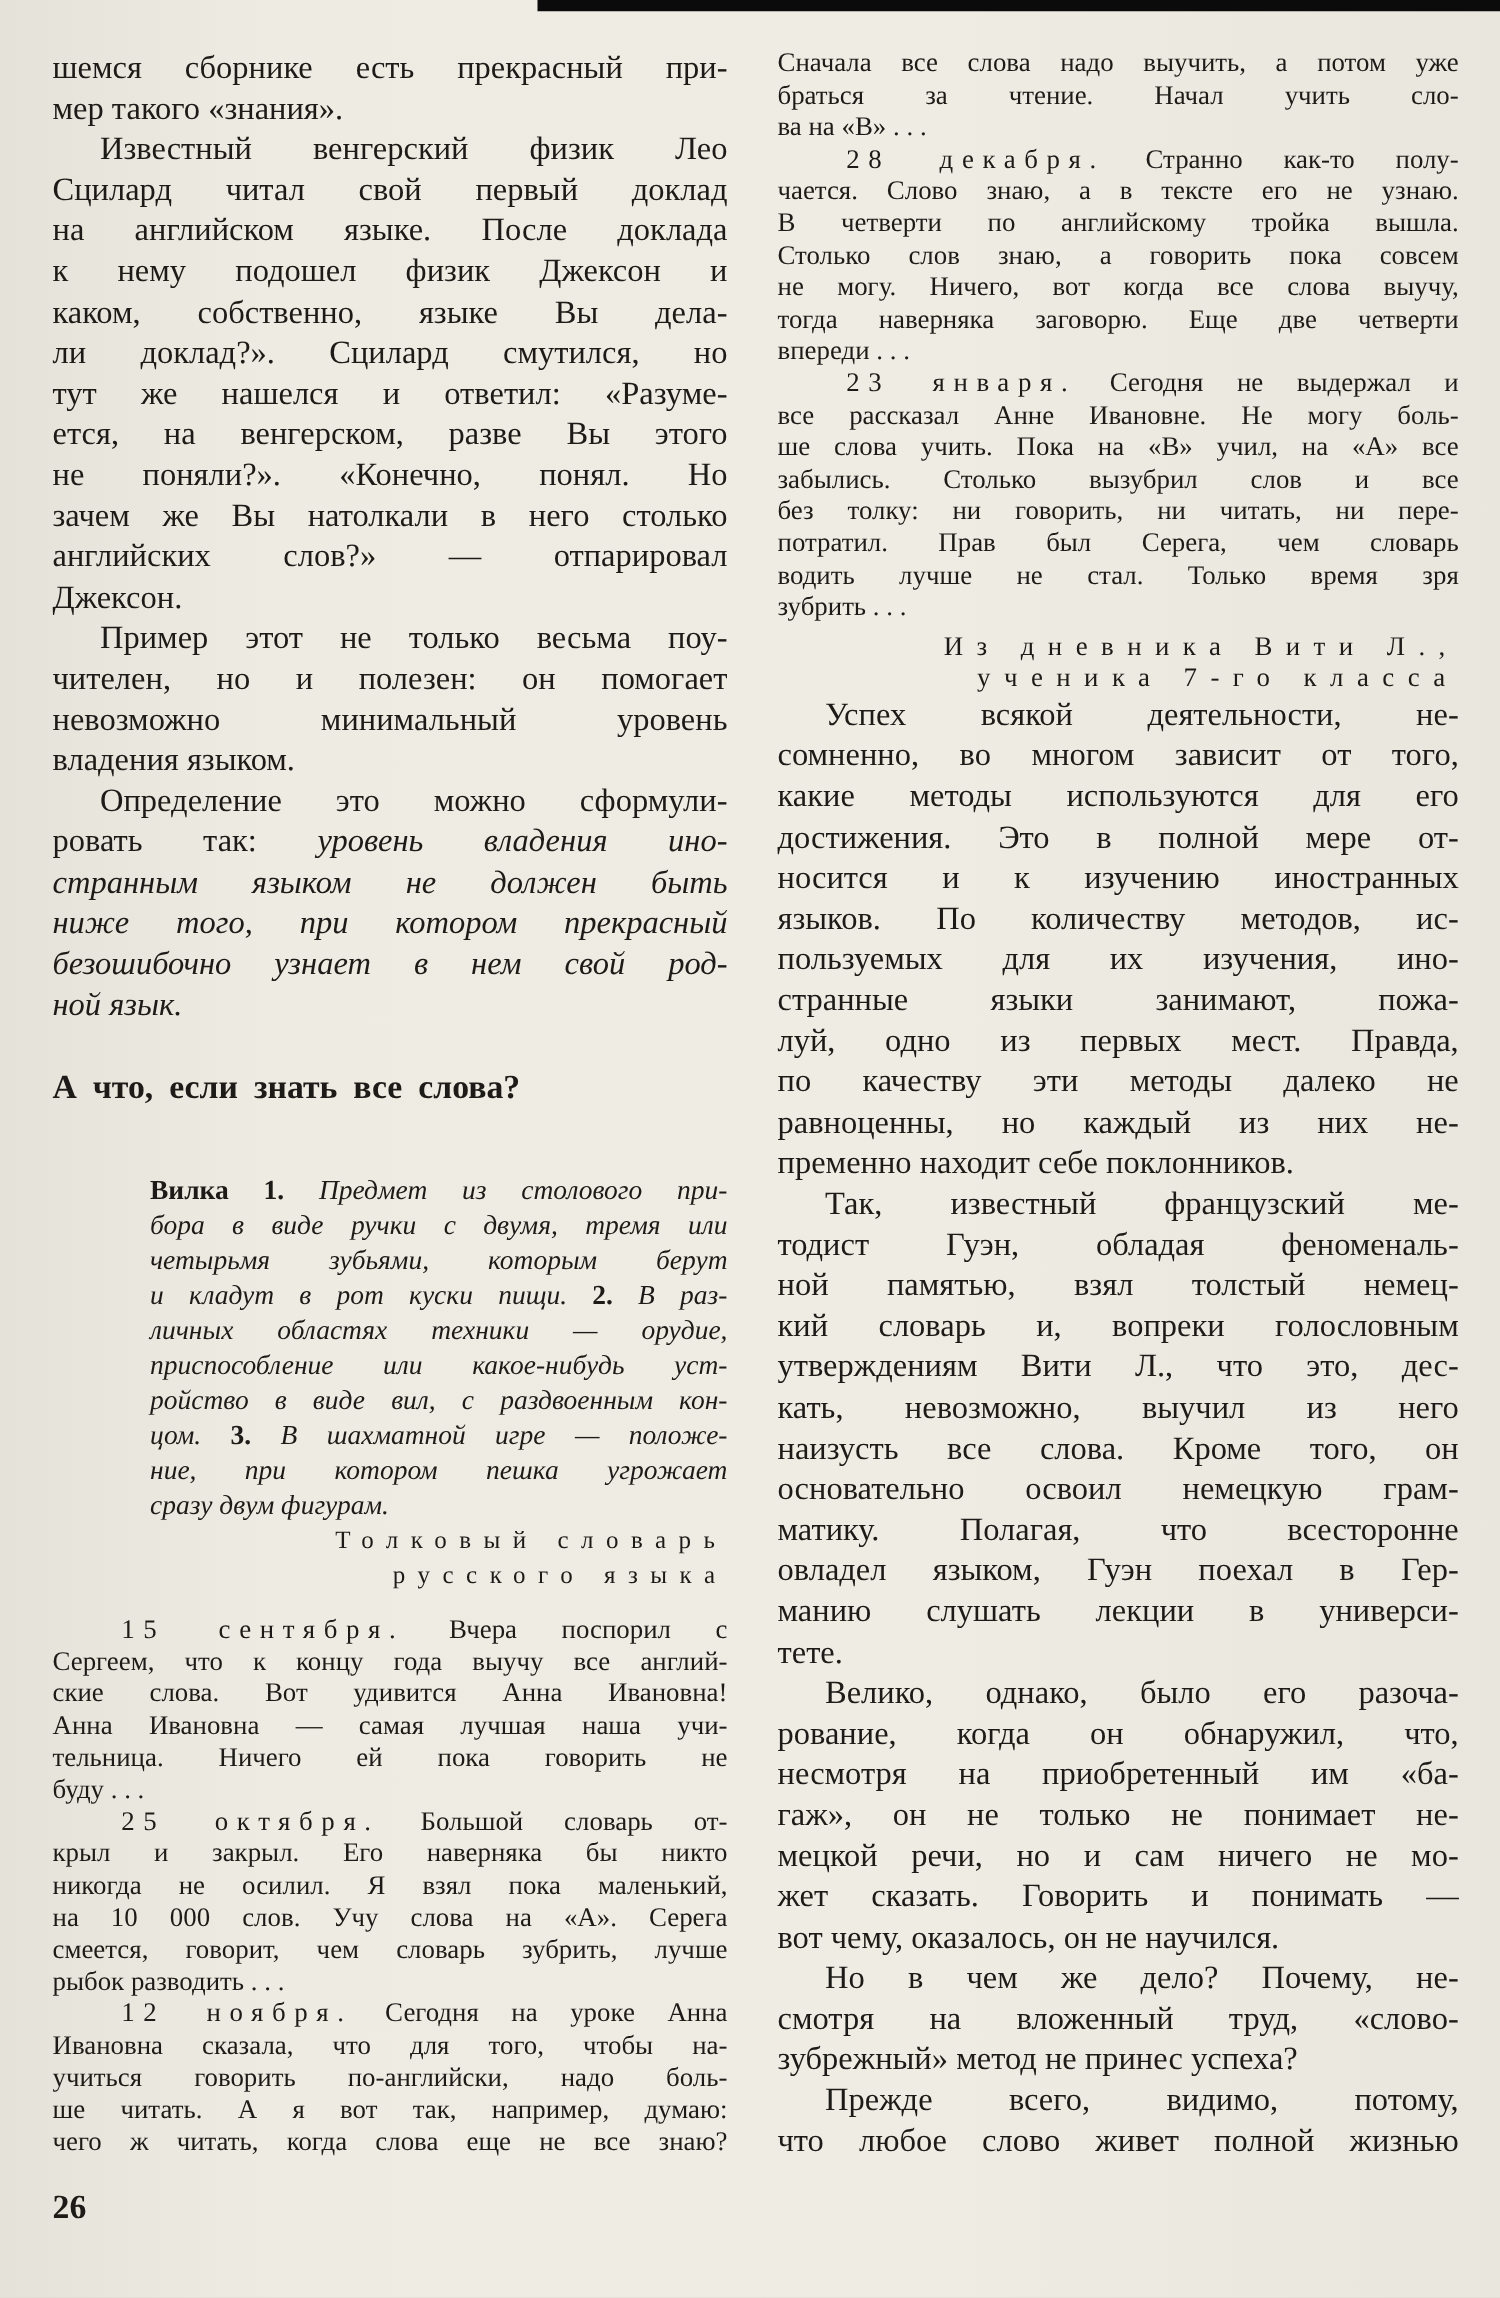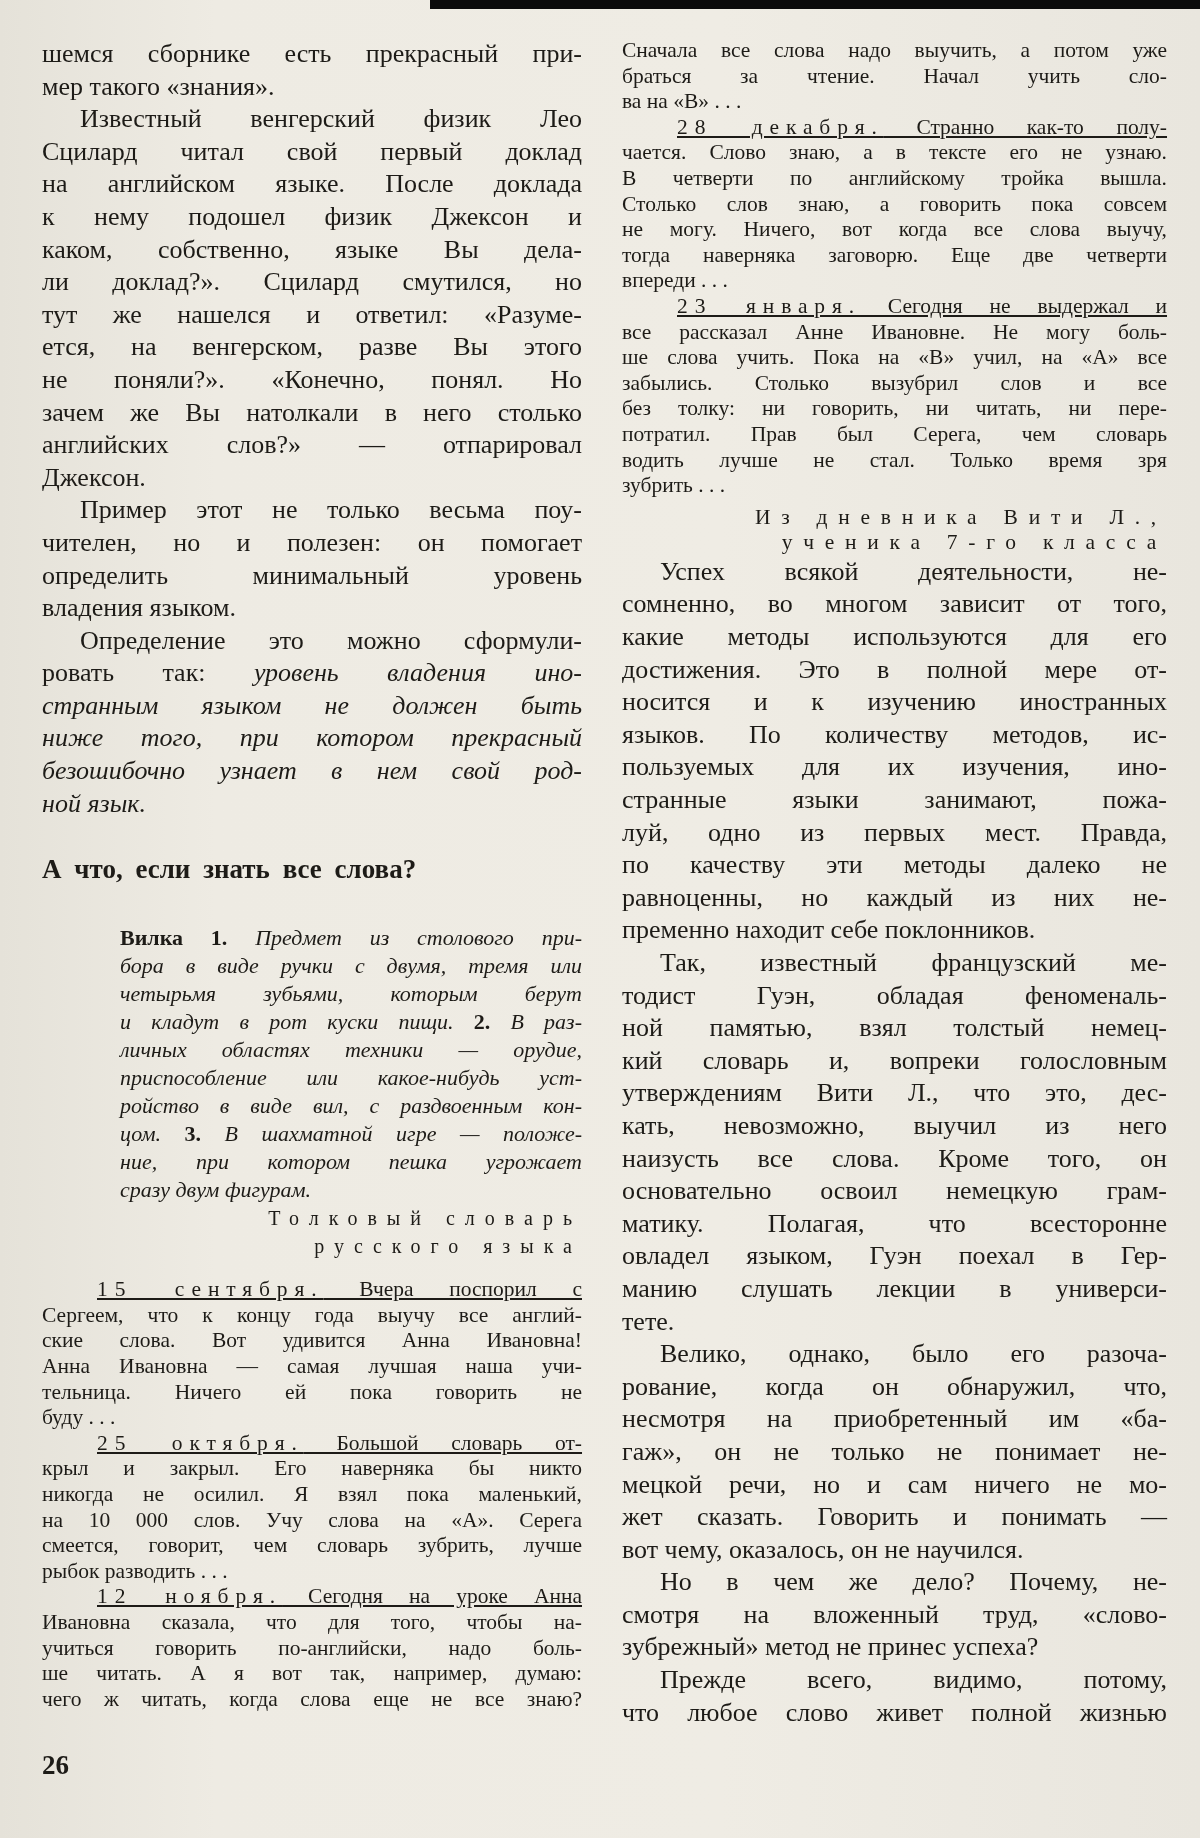--- a/index.html
+++ b/index.html
@@ -25,21 +25,21 @@
   .line{
     text-align:justify;text-align-last:justify;-moz-text-align-last:justify;
     white-space:normal;overflow:visible;
   }
   .line.end{text-align-last:left;-moz-text-align-last:left;}
 
   .main  .line{font-size:26px;line-height:32.6px;}
   .main  .line.ind{text-indent:38px;}
 
   .diary .line{font-size:21.5px;line-height:25.6px;}
-  .diary .line.ind{text-indent:55px;text-decoration:underline;}
+  .diary .line.ind{text-indent:55px;}
 
   .def{margin-left:78px;}
   .def .line{font-size:22px;line-height:28px;font-style:italic;}
 
   .head .line{
     font-size:27px;line-height:34px;font-weight:bold;word-spacing:6px;
     text-align:left;text-align-last:left;-moz-text-align-last:left;
   }
 
   .attr .line{
@@ -78,35 +78,35 @@
         <div class="line"><span>тут же нашелся и ответил: «Разуме-</span></div>
         <div class="line"><span>ется, на венгерском, разве Вы этого</span></div>
         <div class="line"><span>не поняли?». «Конечно, понял. Но</span></div>
         <div class="line"><span>зачем же Вы натолкали в него столько</span></div>
         <div class="line"><span>английских слов?» — отпарировал</span></div>
         <div class="line end"><span>Джексон.</span></div>
       </div>
       <div class="block main">
         <div class="line ind"><span>Пример этот не только весьма поу-</span></div>
         <div class="line"><span>чителен, но и полезен: он помогает</span></div>
-        <div class="line"><span>определить минимальный уровень</span></div>
+        <div class="line"><span>невозможно минимальный уровень</span></div>
         <div class="line end"><span>владения языком.</span></div>
       </div>
       <div class="block main">
         <div class="line ind"><span>Определение это можно сформули-</span></div>
         <div class="line"><span>ровать так: </span><span class="s-i">уровень владения ино-</span></div>
         <div class="line"><span class="s-i">странным языком не должен быть</span></div>
         <div class="line"><span class="s-i">ниже того, при котором прекрасный</span></div>
         <div class="line"><span class="s-i">безошибочно узнает в нем свой род-</span></div>
         <div class="line end"><span class="s-i">ной язык.</span></div>
       </div>
       <div class="block head" style="margin-top: 32px;">
         <div class="line end"><span>А что, если знать все слова?</span></div>
       </div>
-      <div class="block def" style="margin-top: 38px;">
+      <div class="block def" style="margin-top: 52px;">
         <div class="line"><span class="s-b">Вилка 1. </span><span>Предмет из столового при-</span></div>
         <div class="line"><span>бора в виде ручки с двумя, тремя или</span></div>
         <div class="line"><span>четырьмя зубьями, которым берут</span></div>
         <div class="line"><span>и кладут в рот куски пищи. </span><span class="s-b">2. </span><span>В раз-</span></div>
         <div class="line"><span>личных областях техники — орудие,</span></div>
         <div class="line"><span>приспособление или какое-нибудь уст-</span></div>
         <div class="line"><span>ройство в виде вил, с раздвоенным кон-</span></div>
         <div class="line"><span>цом. </span><span class="s-b">3. </span><span>В шахматной игре — положе-</span></div>
         <div class="line"><span>ние, при котором пешка угрожает</span></div>
         <div class="line end"><span>сразу двум фигурам.</span></div>

